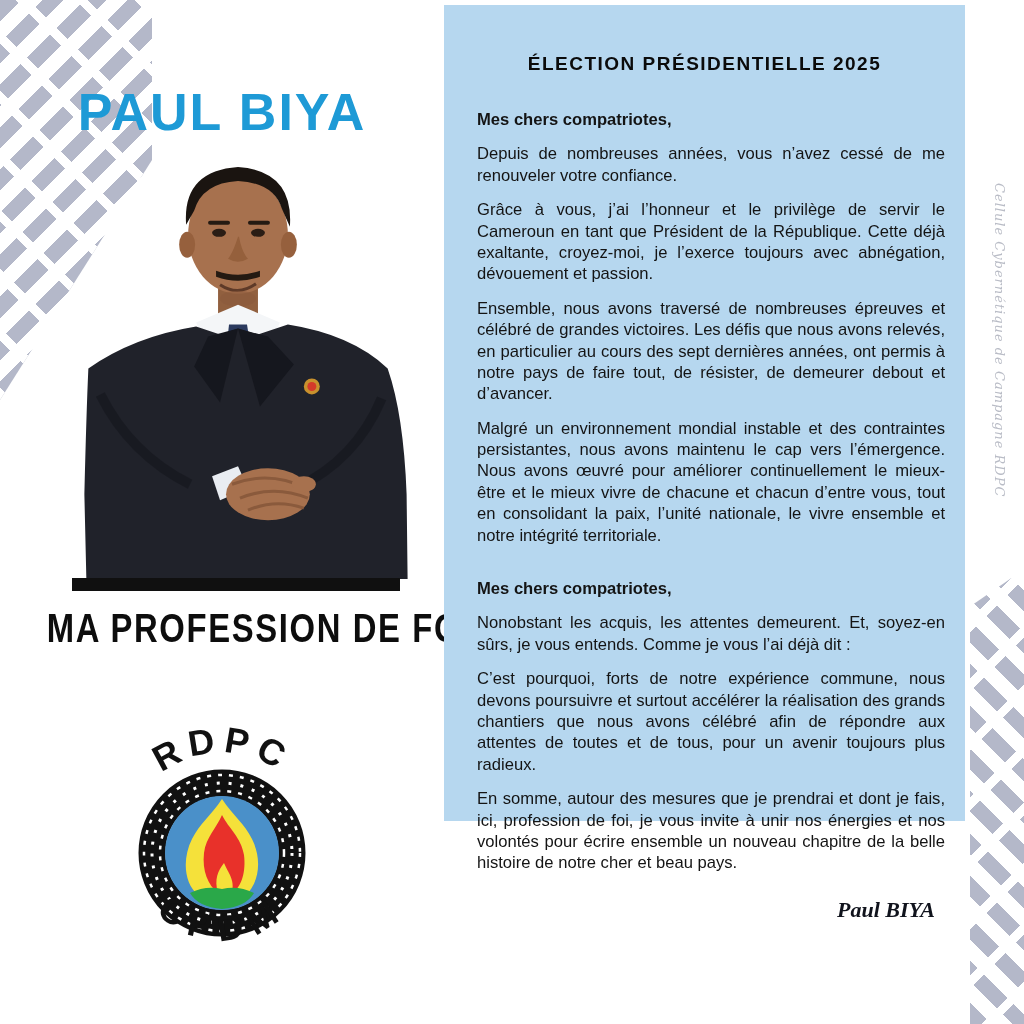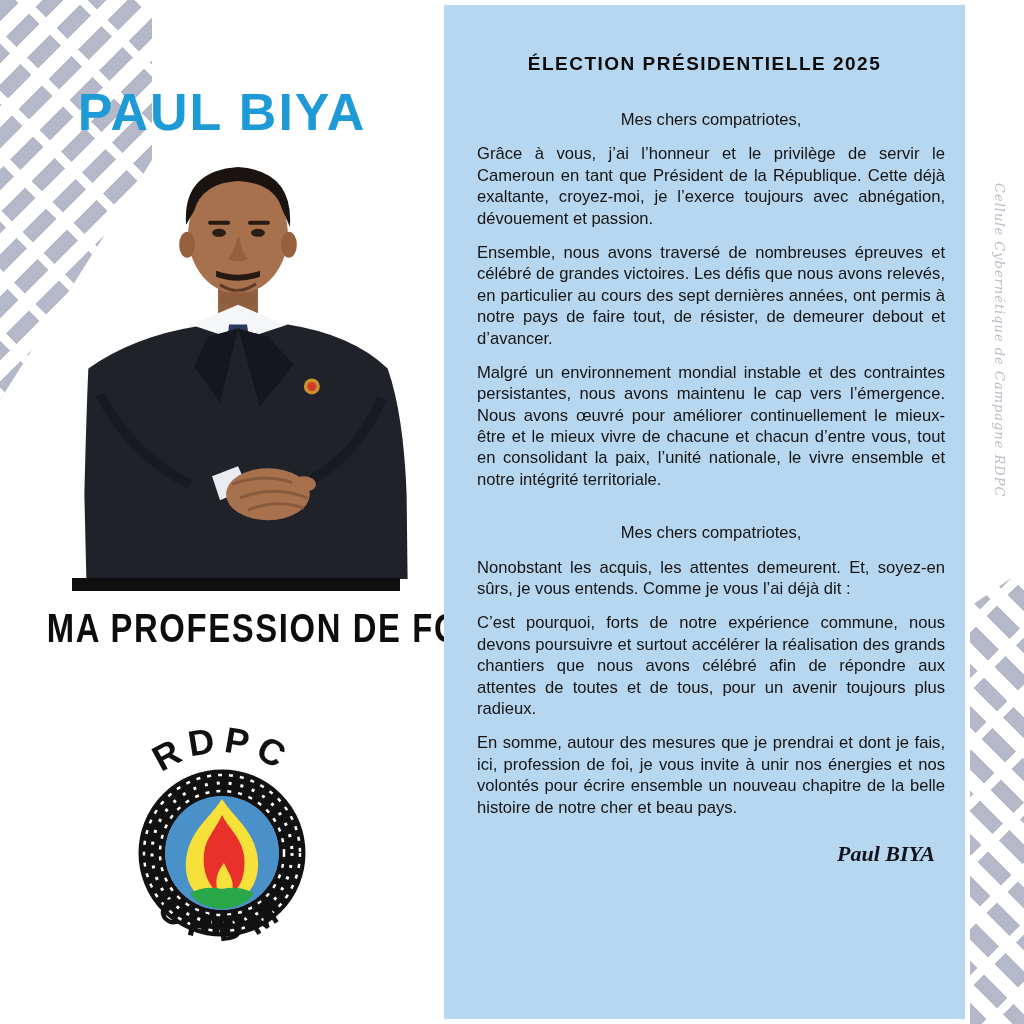--- a/index.html
+++ b/index.html
@@ -32,34 +32,34 @@
   .portrait-wrap{position:absolute;left:70px;top:155px;width:340px;height:424px;}
   .photo-bar{position:absolute;left:72px;top:578px;width:328px;height:13px;background:#101010;}
   .headline{
     position:absolute;left:0;top:606px;width:444px;text-align:center;
     font-size:40px;font-weight:900;color:#0d0d0d;white-space:nowrap;
   }
   .headline span{display:inline-block;transform:scaleX(0.82);letter-spacing:2px;}
   .logo-wrap{position:absolute;left:114px;top:703px;width:216px;height:266px;}
   
   .panel{
-    position:absolute;left:444px;top:5px;width:521px;height:1014px;
+    position:absolute;left:444px;top:5px;width:521px;height:816px;
     background:#b6d7ef;color:#141414;
   }
   .panel-header{
     margin:48px 10px 0 10px;text-align:center;
     font-size:19px;font-weight:bold;letter-spacing:1.5px;color:#0b0b0b;
     white-space:nowrap;
   }
   .panel-body{
     margin:34px 20px 0 33px;font-size:16.6px;line-height:1.29;
     text-align:justify;
   }
   .panel-body p{margin:0 0 13px 0;}
-  .salutation{font-weight:normal;text-align:center;}
+  .salutation{font-weight:bold;text-align:left;}
   .salutation.second{margin-top:32px;}
   .signature{
     margin:22px 10px 0 0;text-align:right;
     font-family:"Liberation Serif",serif;font-style:italic;font-weight:bold;
     font-size:22px;color:#10131c;
   }
   
   .side-note{
     position:absolute;left:992px;top:183px;height:350px;
     writing-mode:vertical-rl;
@@ -179,20 +179,21 @@
         </text>
       </svg>
     </div>
   </div>
 
   <div class="panel">
     <div class="panel-header">ÉLECTION PRÉSIDENTIELLE 2025</div>
 
     <div class="panel-body">
       <p class="salutation">Mes chers compatriotes,</p>
+      <p>Depuis de nombreuses années, vous n’avez cessé de me renouveler votre confiance.</p>
       <p>Grâce à vous, j’ai l’honneur et le privilège de servir le Cameroun en tant que Président de la République. Cette déjà exaltante, croyez-moi, je l’exerce toujours avec abnégation, dévouement et passion.</p>
       <p>Ensemble, nous avons traversé de nombreuses épreuves et célébré de grandes victoires. Les défis que nous avons relevés, en particulier au cours des sept dernières années, ont permis à notre pays de faire tout, de résister, de demeurer debout et d’avancer.</p>
       <p>Malgré un environnement mondial instable et des contraintes persistantes, nous avons maintenu le cap vers l’émergence. Nous avons œuvré pour améliorer continuellement le mieux-être et le mieux vivre de chacune et chacun d’entre vous, tout en consolidant la paix, l’unité nationale, le vivre ensemble et notre intégrité territoriale.</p>
 
       <p class="salutation second">Mes chers compatriotes,</p>
       <p>Nonobstant les acquis, les attentes demeurent. Et, soyez-en sûrs, je vous entends. Comme je vous l’ai déjà dit :</p>
       <p>C’est pourquoi, forts de notre expérience commune, nous devons poursuivre et surtout accélérer la réalisation des grands chantiers que nous avons célébré afin de répondre aux attentes de toutes et de tous, pour un avenir toujours plus radieux.</p>
       <p>En somme, autour des mesures que je prendrai et dont je fais, ici, profession de foi, je vous invite à unir nos énergies et nos volontés pour écrire ensemble un nouveau chapitre de la belle histoire de notre cher et beau pays.</p>
 
       <div class="signature">Paul BIYA</div>

